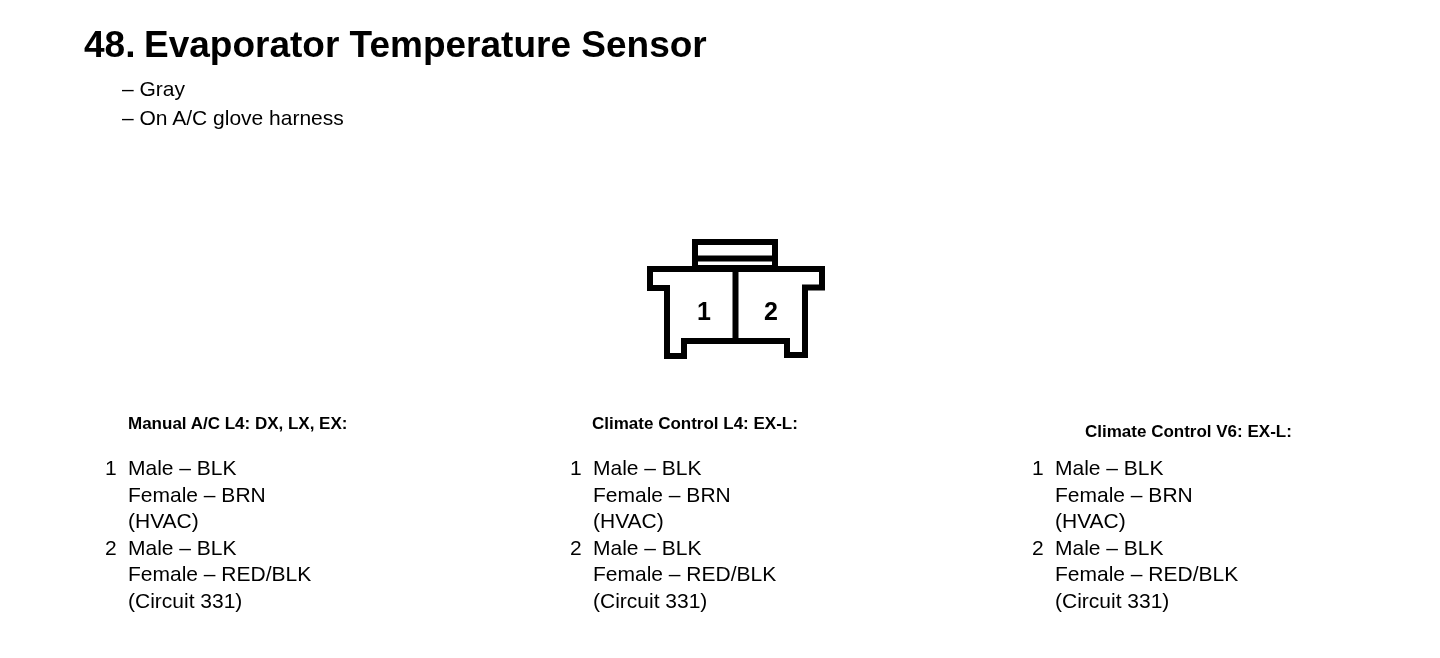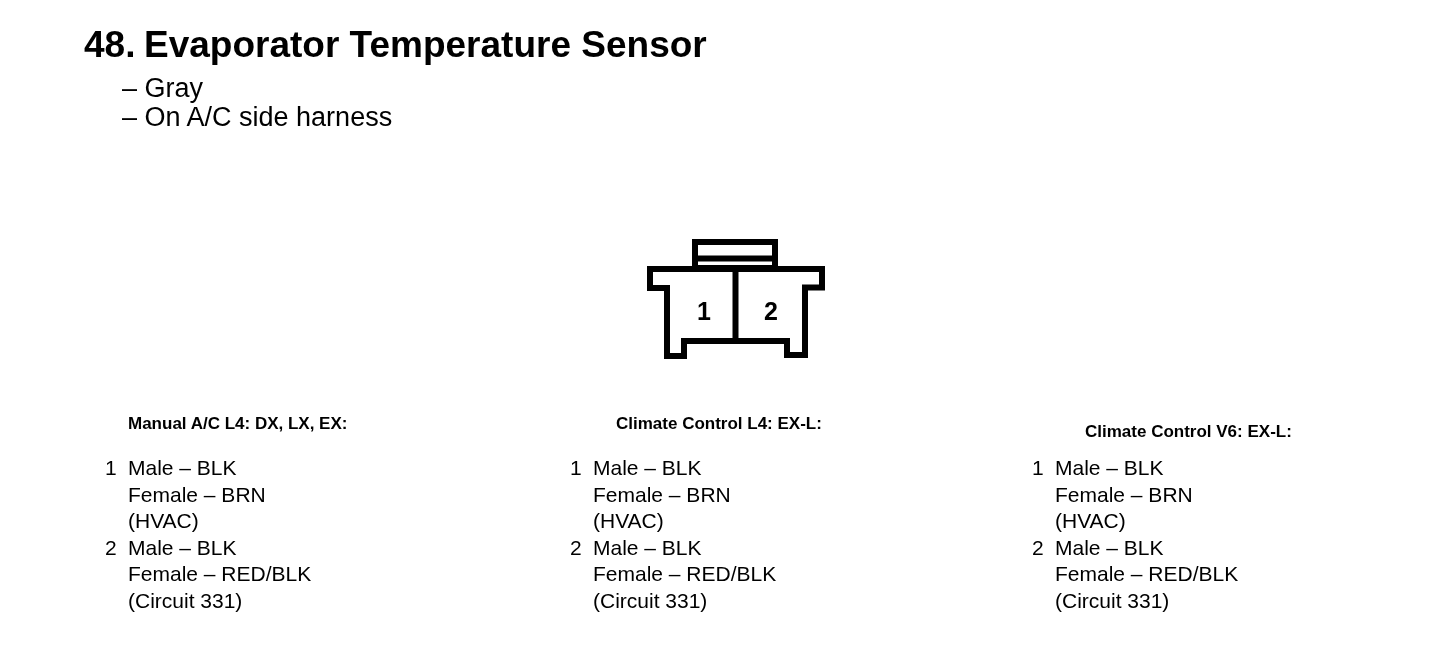--- a/index.html
+++ b/index.html
@@ -19,37 +19,37 @@
     font-size: 37px; font-weight: bold; margin-left: 43px;
   }
   .page-title {
     left: 144px; top: 24px;
     font-size: 37px; font-weight: bold;
   }
 
   
   .bullets {
     left: 122px; top: 74px;
-    font-size: 27px; line-height: 29px;
+    font-size: 21px; line-height: 29px;
   }
 
   
   .connector-svg {
     left: 630px; top: 225px;
     width: 220px; height: 150px;
   }
 
   
   .col-heading {
     top: 414px;
     font-size: 17px; font-weight: bold;
     white-space: nowrap;
   }
   .col-heading.c1 { left: 128px; }
-  .col-heading.c2 { left: 616px; }
+  .col-heading.c2 { left: 592px; }
   .col-heading.c3 { left: 1085px; margin-top: 8px; }
 
   .pin-col {
     top: 455px;
     font-size: 21px; line-height: 26.6px;
     white-space: nowrap;
   }
   .pin-col.c1 { left: 105px; }
   .pin-col.c2 { left: 570px; }
   .pin-col.c3 { left: 1032px; }
@@ -60,21 +60,21 @@
 </head>
 <body>
 
 <div>
 
   <div class="abs section-number">48.</div>
   <div class="abs page-title">Evaporator Temperature Sensor</div>
 
   <div class="abs bullets">
     <div>– Gray</div>
-    <div>– On A/C side harness</div>
+    <div>– On A/C glove harness</div>
   </div>
 
   <svg class="abs connector-svg" viewBox="630 225 220 150">
 
     <path d="M695 242 H775 V268 H695 Z" fill="#ffffff" stroke="#000000" stroke-width="6"></path>
     <path d="M694 258.5 H776" fill="none" stroke="#000000" stroke-width="6"></path>
 
     <path d="M650 269 L822 269 L822 287.5 L805 287.5 L805 355 L787 355 L787 341 L684 341 L684 356 L667 356 L667 288 L650 288 Z" fill="#ffffff" stroke="#000000" stroke-width="6" stroke-linejoin="miter"></path>
 
     <path d="M735.5 267 V341" fill="none" stroke="#000000" stroke-width="6"></path>

